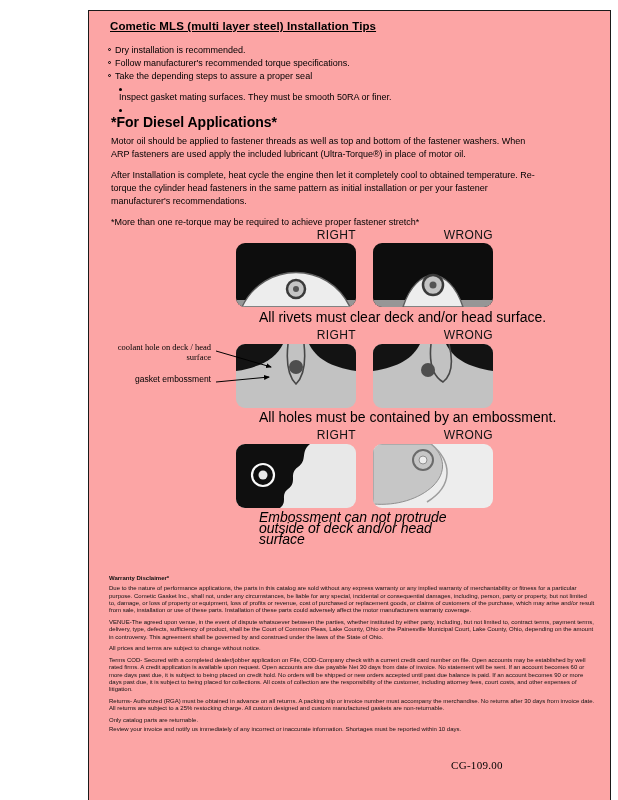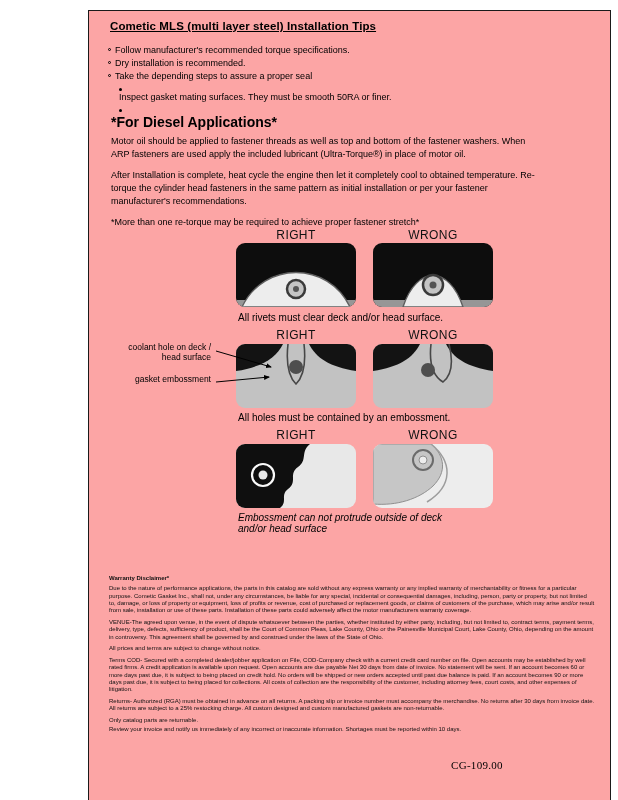--- a/index.html
+++ b/index.html
@@ -18,48 +18,48 @@
   .m1 { flex:0 0 auto; width:3px; height:3px; border:1px solid #000; border-radius:50%; margin:4px 4px 0 0; }
   .m2 { flex:0 0 auto; width:3px; height:3px; background:#000; border-radius:50%; margin:5px 4px 0 0; }
 
   .diesel { position:absolute; left:22px; top:105px; width:428px; font-size:9px; line-height:13px; }
   .diesel .dh { font-weight:bold; font-size:14px; margin-bottom:6px; }
   .diesel p { margin:0 0 8px; }
   .diesel p.note { margin-top:3px; }
 
   .diagrams { position:absolute; left:0; top:217px; width:523px; height:330px; }
   .dg { position:absolute; }
-  .hdr { width:120px; text-align:center; font-size:12px; letter-spacing:.4px; color:#111; }
+  .hdr { width:120px; text-align:right; font-size:12px; letter-spacing:.4px; color:#111; }
   .img { width:120px; height:64px; border-radius:9px; overflow:hidden; }
   .img svg { display:block; }
-  .cap { font-size:10px; line-height:11px; }
+  .cap { font-size:14px; line-height:11px;margin-left:21px; }
   .ann { font-size:8.5px; line-height:10px; text-align:right; color:#000; }
 
   .warranty { position:absolute; left:20px; top:564px; width:486px; font-size:6px; line-height:7.3px; color:#111; }
   .warranty .wh { font-weight:bold; margin-bottom:3px; font-size:6px; }
   .warranty p { margin:0 0 4.5px; }
   .warranty p.tight { margin:0 0 1px; }
 
   .footer { position:absolute; left:362px; top:748px; font-size:11px; letter-spacing:.3px;font-family:Liberation Serif, serif; }
 </style>
 </head>
 <body>
 
 <div class="sheet">
 
   <h1 class="title">Cometic MLS (multi layer steel) Installation Tips</h1>
 
   <div class="bullets">
     <div class="brow">
       <span class="m1"></span>
-      <span>Follow manufacturer's recommended torque specifications.</span>
+      <span>Dry installation is recommended.</span>
     </div>
     <div class="brow">
       <span class="m1"></span>
-      <span>Dry installation is recommended.</span>
+      <span>Follow manufacturer's recommended torque specifications.</span>
     </div>
     <div class="brow">
       <span class="m1"></span>
       <span>Take the depending steps to assure a proper seal</span>
     </div>
     <div class="brow sub">
       <span class="m2"></span>
       <span>Inspect gasket mating surfaces.  They must be smooth 50RA or finer.</span>
     </div>
     <div class="brow sub">
@@ -95,21 +95,21 @@
         <path d="M30 64 C44 22 76 22 90 64 Z" fill="#ededed" stroke="#5f5f5f" stroke-width="1.4"></path>
         <circle cx="60" cy="42" r="10" fill="#c4c4c4" stroke="#3a3a3a" stroke-width="2.5"></circle>
         <circle cx="60" cy="42" r="3.5" fill="#555"></circle>
       </svg>
     </div>
     <div class="dg cap" style="left:149px; top:84px;">All rivets must clear deck and/or head surface.</div>
 
     <div class="dg hdr" style="left:147px; top:100px;">RIGHT</div>
     <div class="dg hdr" style="left:284px; top:100px;">WRONG</div>
 
-    <div class="dg ann" style="left:26px; top:114px; width:96px;">coolant hole on deck / head surface</div>
+    <div class="dg ann" style="left:26px; top:114px; width:96px;font-family:Liberation Serif, serif;">coolant hole on deck / head surface</div>
     <div class="dg ann" style="left:10px; top:146px; width:112px;">gasket embossment</div>
 
     <div class="dg img" style="left:147px; top:116px;">
       <svg width="120" height="64" viewBox="0 0 120 64">
         <rect width="120" height="64" fill="#c2c2c2"></rect>
         <path d="M0 0 H47 C40 14 26 23 0 27 Z" fill="#131313"></path>
         <path d="M73 0 H120 V27 C94 23 80 14 73 0 Z" fill="#131313"></path>
         <path d="M52 0 C50 18 52 32 60 40 C68 32 70 18 68 0" fill="none" stroke="#474747" stroke-width="1.6"></path>
         <circle cx="60" cy="23" r="7" fill="#4e4e4e"></circle>
       </svg>

